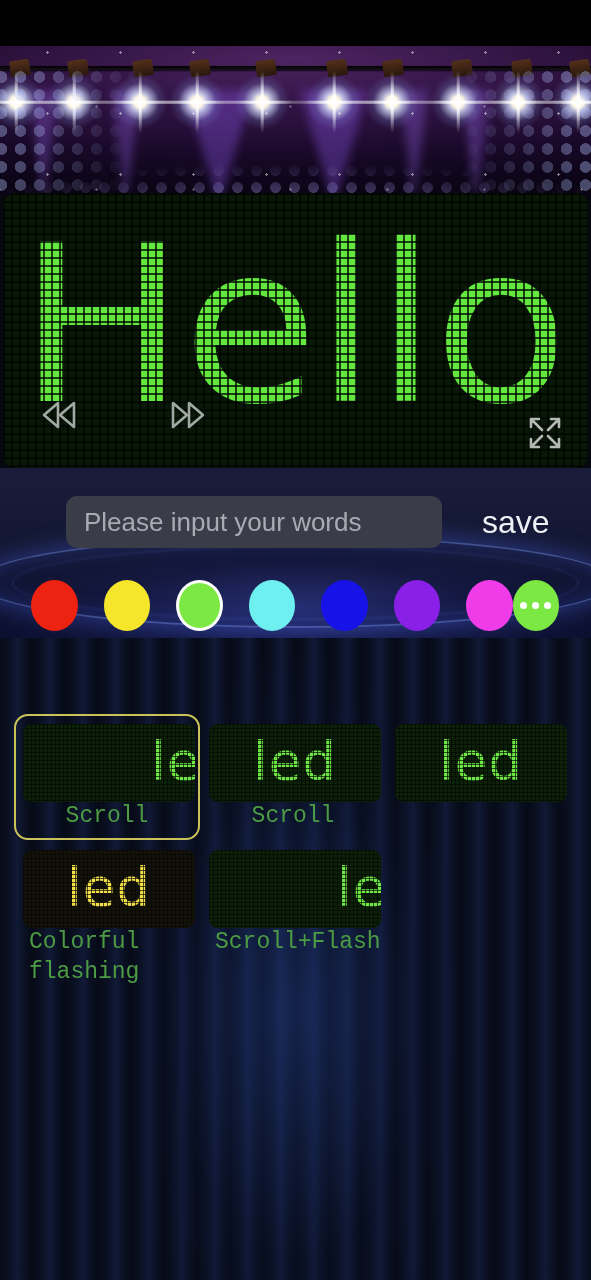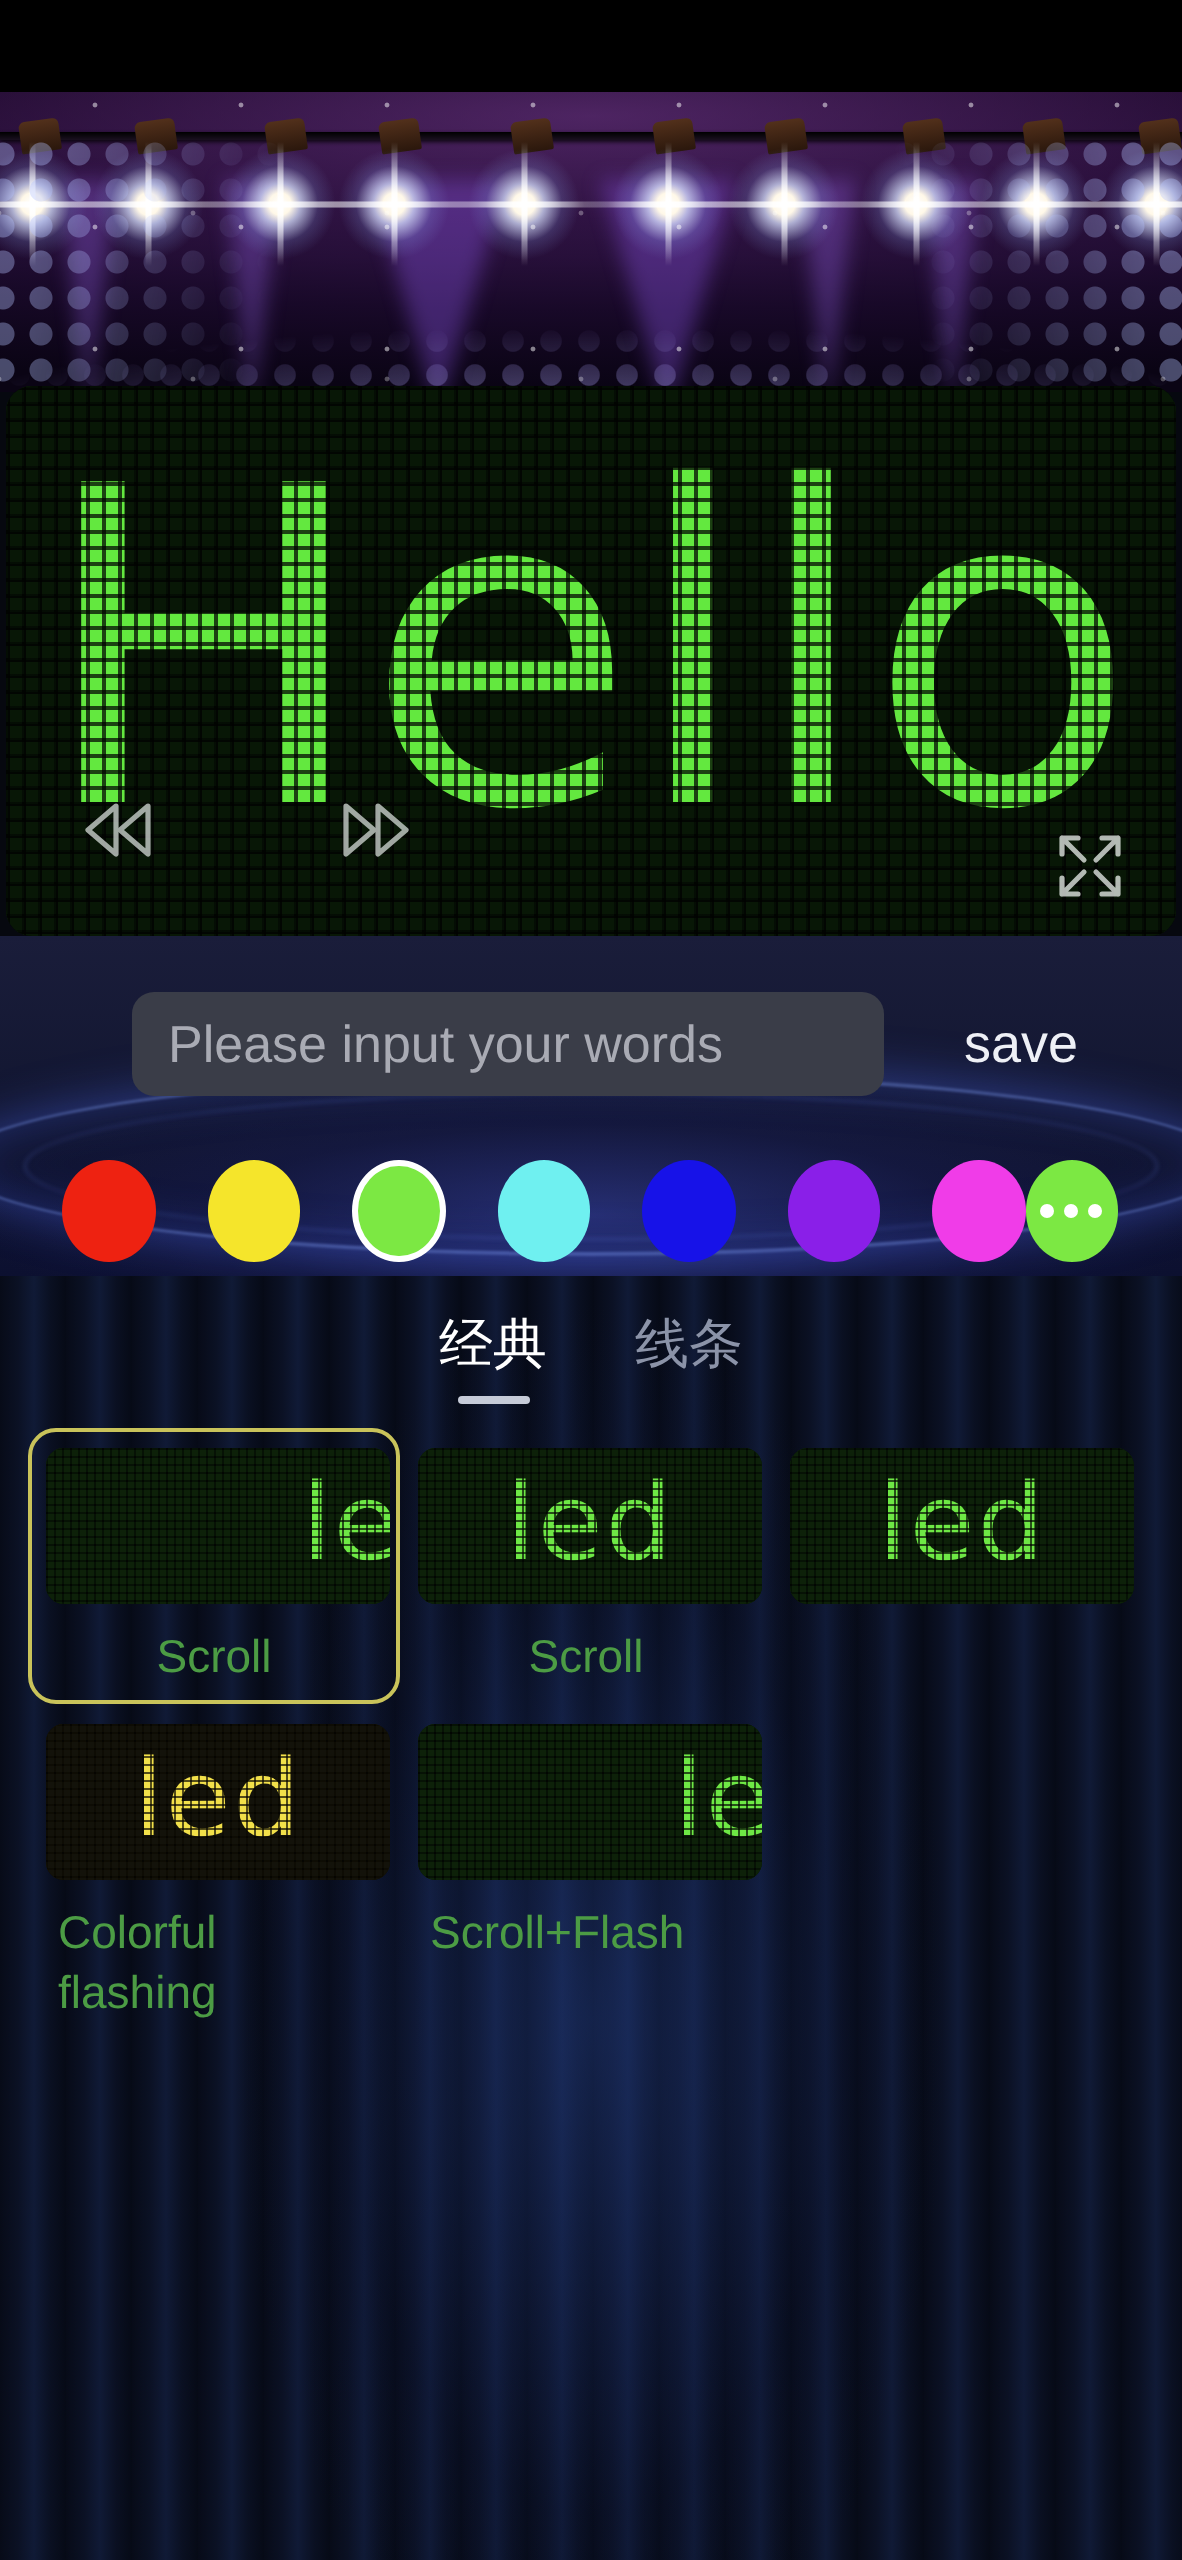--- a/index.html
+++ b/index.html
@@ -188,21 +188,21 @@
     font-family:"Liberation Sans", sans-serif;
     font-size:26px;
     padding:0 18px;
   }
   .text-input::placeholder { color:#a9abb4; }
   .save-btn {
     margin-left:32px;
     background:none; border:none; outline:none;
     color:#eef0f6;
     font-family:"Liberation Sans", sans-serif;
-    font-size:27px;
+    font-size:32px;
     cursor:pointer;
     padding:6px 8px;
   }
 
   
   .swatch-row {
     position:absolute; left:0; top:578px;
     width:591px; height:54px;
     display:flex; align-items:center;
     z-index:12;
@@ -307,23 +307,23 @@
   .preview .ptext.offright { left:128px; }
   .preview .pmask {
     position:absolute; inset:0;
     background-image:
       linear-gradient(rgba(0,0,0,.66) 1px, transparent 1px),
       linear-gradient(90deg, rgba(0,0,0,.66) 1px, transparent 1px);
     background-size:4px 4px;
     pointer-events:none;
   }
   .card-label {
-    margin-top:12px;
+    margin-top:0;
     text-align:center;
-    font-family:Liberation Sans, sans-serif;
+    font-family:Liberation Mono, monospace;
     font-size:23px;
     color:#4c9c44;
     line-height:1.3;
   }
   .card.wide-label .card-label { text-align:left; padding-left:6px; }
 </style>
 </head>
 <body>
 
 <div id="app">
@@ -419,24 +419,20 @@
     <div class="swatch" style="background:#f03ce8"></div>
     <div class="swatch more" style="background:#7ce843">
       <i></i>
       <i></i>
       <i></i>
     </div>
   </div>
 
   <div class="effects">
 
-    <div class="tabs">
-      <div class="tab active">经典</div>
-      <div class="tab">线条</div>
-    </div>
 
     <div class="grid">
 
       <div class="card selected">
         <div class="preview">
           <div class="grid-tex"></div>
           <span class="ptext offright">le</span>
           <div class="pmask"></div>
         </div>
         <div class="card-label">Scroll</div>

